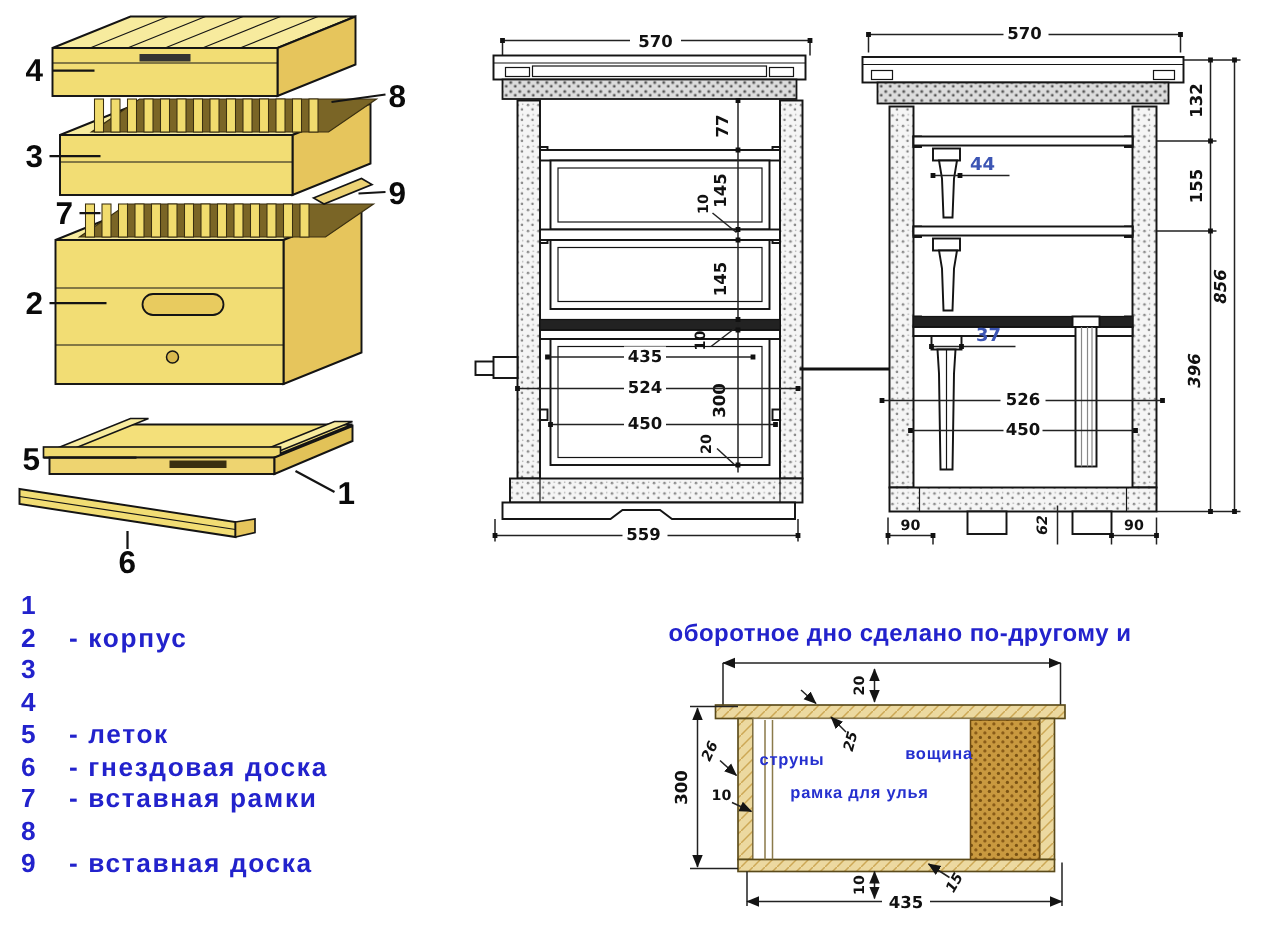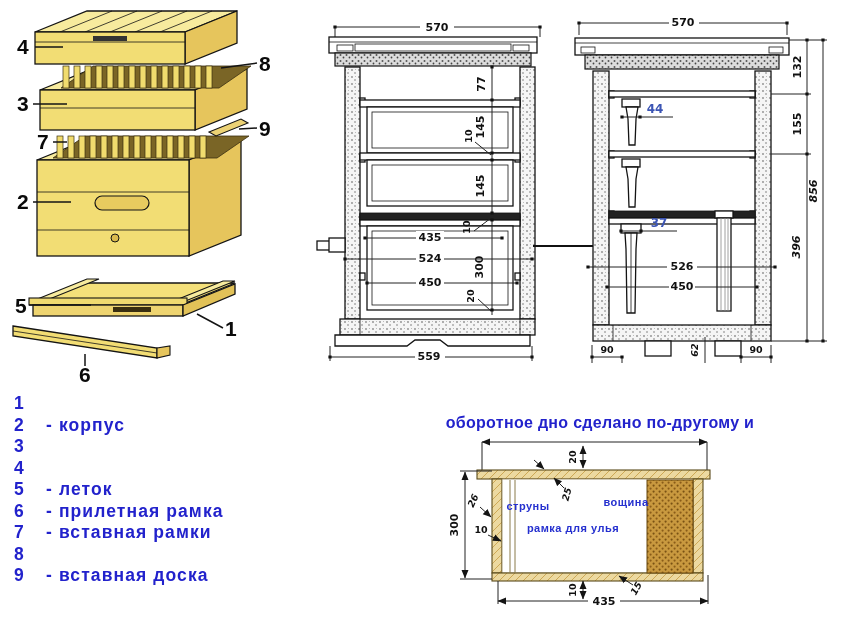--- a/index.html
+++ b/index.html
@@ -323,21 +323,21 @@
       </div>
     <div class="lrow">
         <span class="lnum">4</span>
       </div>
     <div class="lrow">
         <span class="lnum">5</span>
         <span>- леток</span>
       </div>
     <div class="lrow">
         <span class="lnum">6</span>
-        <span>- прилетная рамка</span>
+        <span>- гнездовая доска</span>
       </div>
     <div class="lrow">
         <span class="lnum">7</span>
         <span>- вставная рамки</span>
       </div>
     <div class="lrow">
         <span class="lnum">8</span>
       </div>
     <div class="lrow">
         <span class="lnum">9</span>

